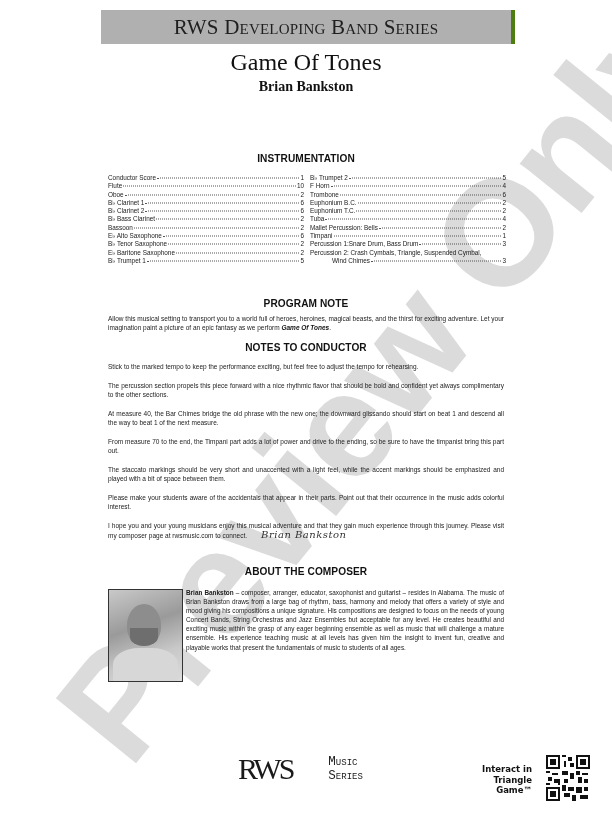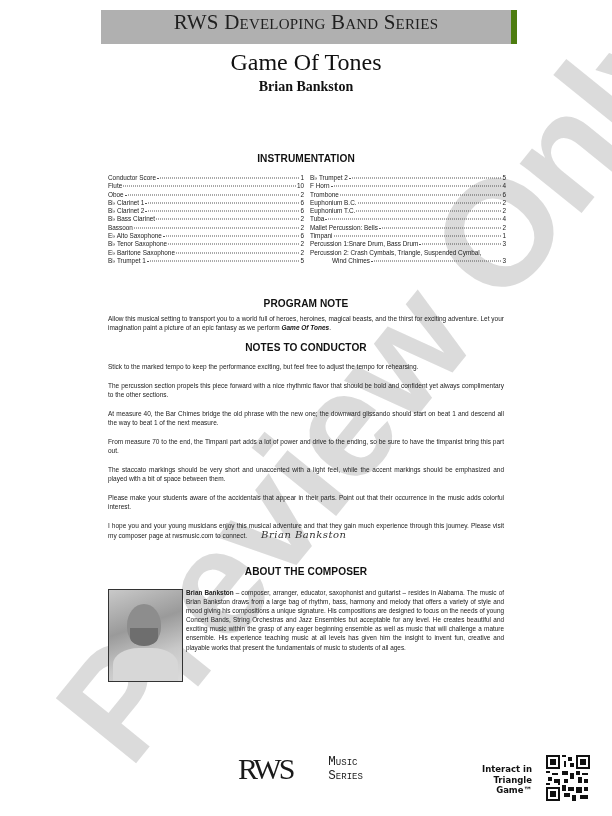--- a/index.html
+++ b/index.html
@@ -1,18 +1,18 @@
 <!DOCTYPE html>
 <html><head>
 <meta charset="utf-8">
 <style>
   html, body { margin: 0; padding: 0; background: #ffffff; }
   body { width: 612px; height: 816px; position: relative; overflow: hidden; font-family: "Liberation Sans", sans-serif; color: #1a1a1a; }
 
-  .series-bar { position: absolute; left: 101px; top: 10px; width: 410px; height: 34px; background: #b0b0b0; border-right: 6px solid #4d7c0f; display: flex; align-items: flex-start; justify-content: center; }
+  .series-bar { position: absolute; left: 101px; top: 10px; width: 410px; height: 34px; background: #b0b0b0; border-right: 4px solid #4d7c0f; display: flex; align-items: center; justify-content: center; }
   .series-title { font-family: "Liberation Serif", serif; font-size: 21px; letter-spacing: 0.2px; color: #1f1f1f; font-variant: small-caps; }
 
   .piece-title { position: absolute; left: 0; width: 612px; top: 49px; text-align: center; font-family: "Liberation Serif", serif; font-size: 24px; color: #111; }
   .composer-name { position: absolute; left: 0; width: 612px; top: 79px; text-align: center; font-family: "Liberation Serif", serif; font-weight: bold; font-size: 14px; color: #111; }
 
   .section-heading { position: absolute; left: 0; width: 612px; text-align: center; font-family: "Liberation Sans", sans-serif; font-weight: bold; font-size: 11.5px; letter-spacing: 0.1px; color: #111; transform: scaleX(0.88); }
 
   .instr-col { position: absolute; top: 174px; width: 196px; font-size: 6.4px; line-height: 8.3px; }
   .instr-col.left { left: 108px; }
   .instr-col.right { left: 310px; }

